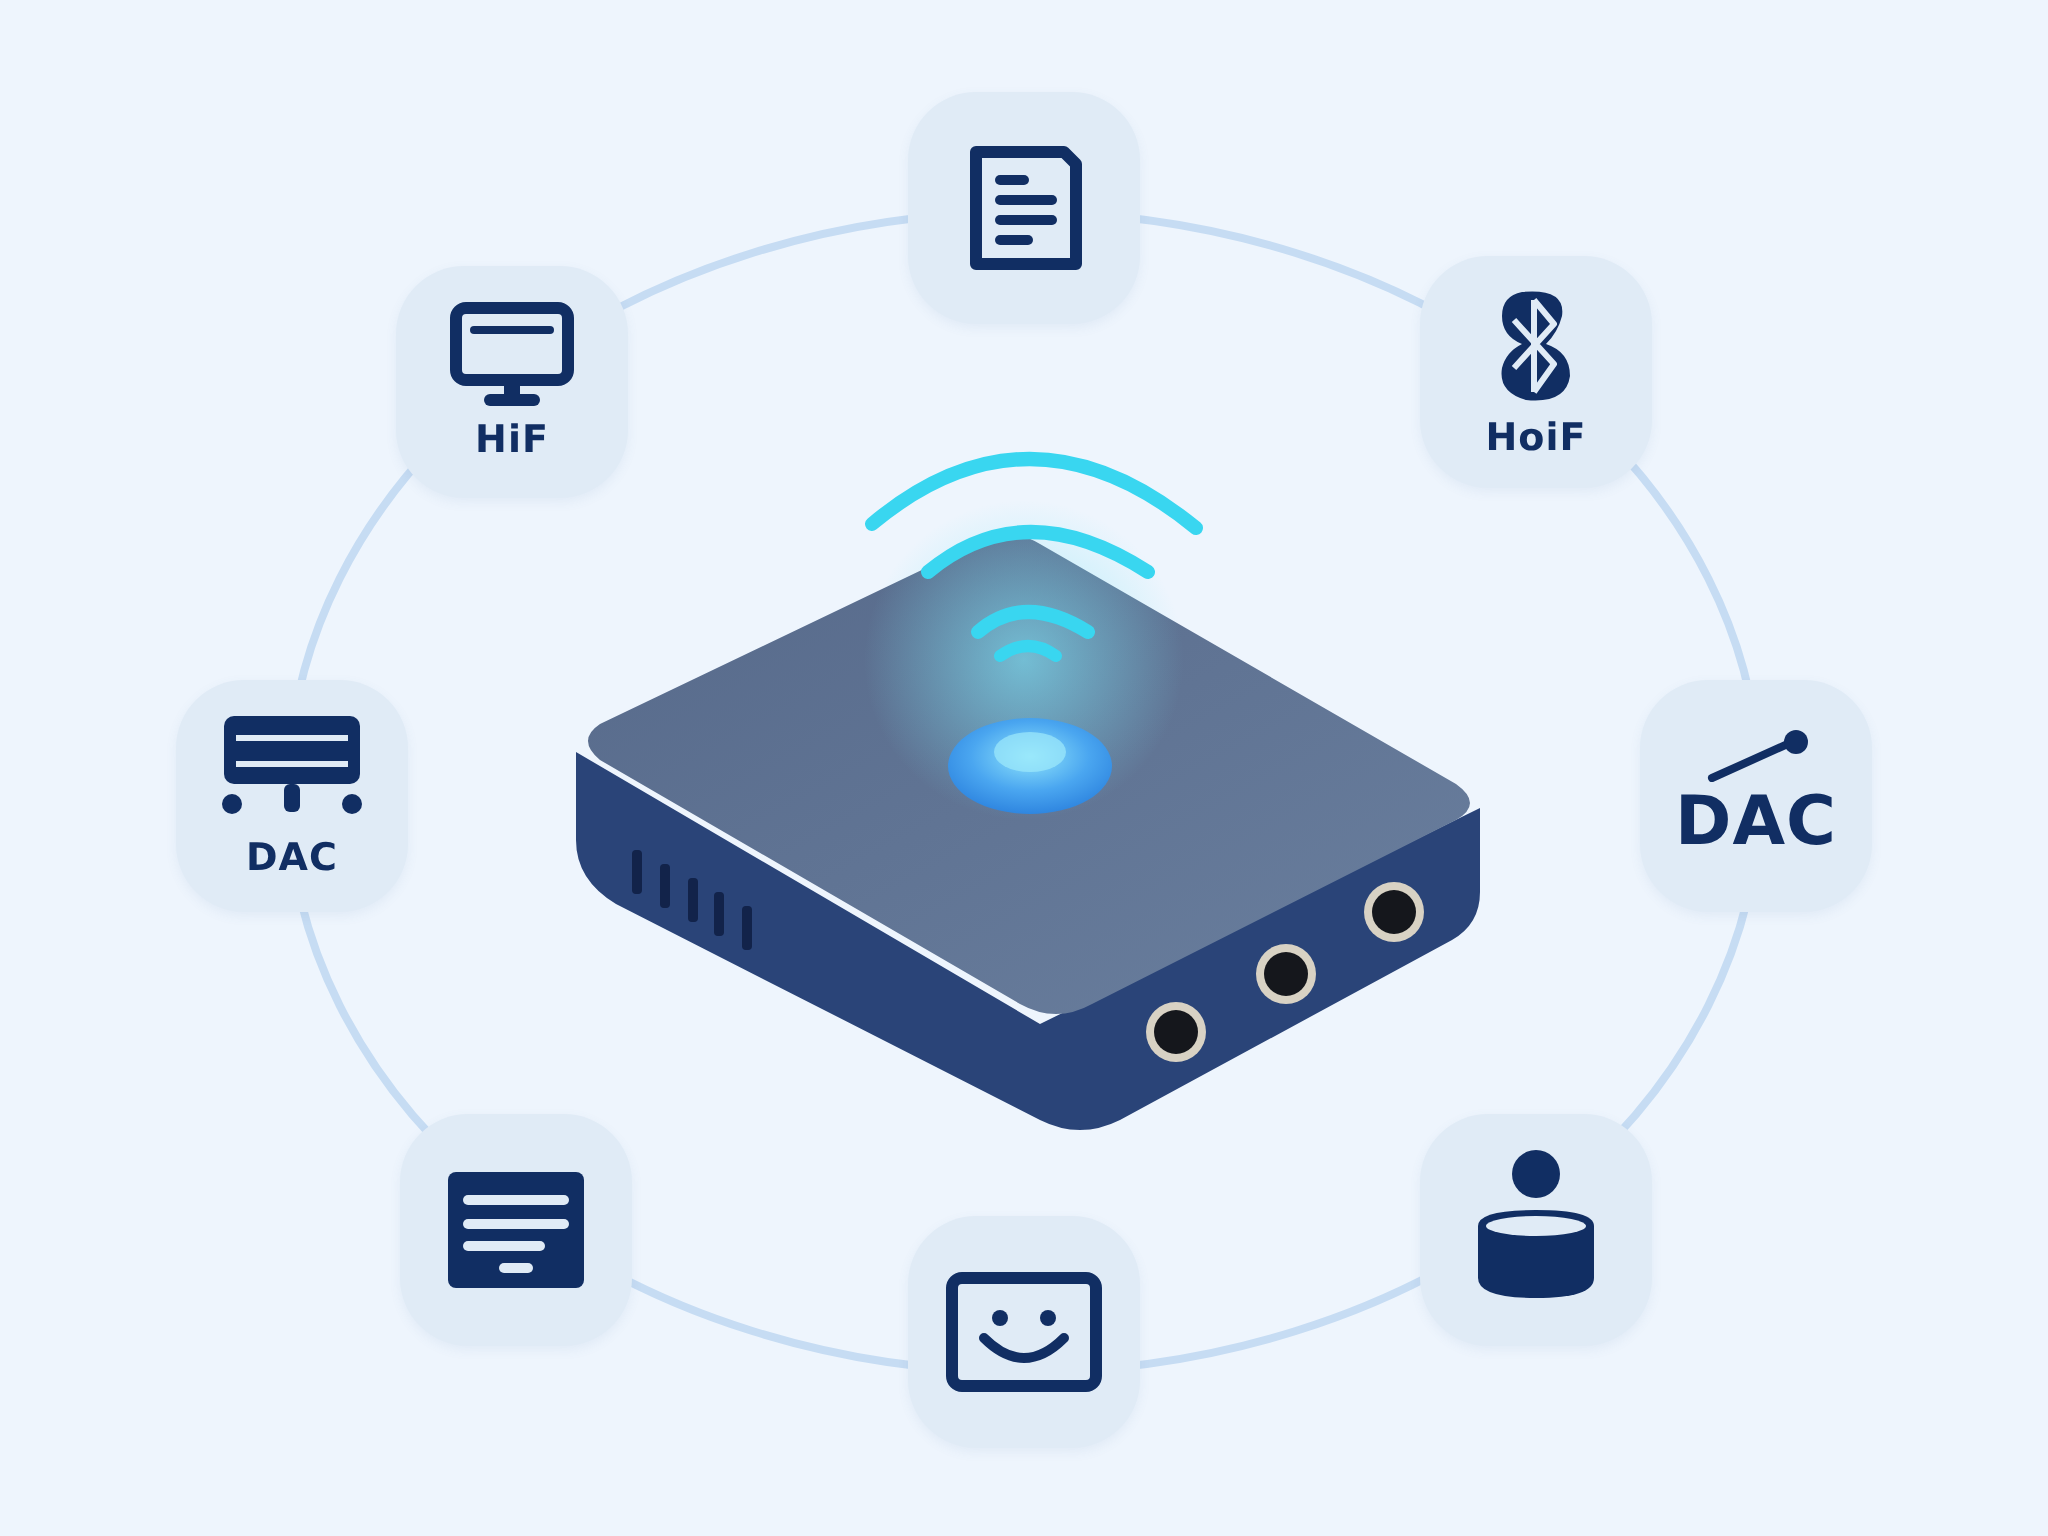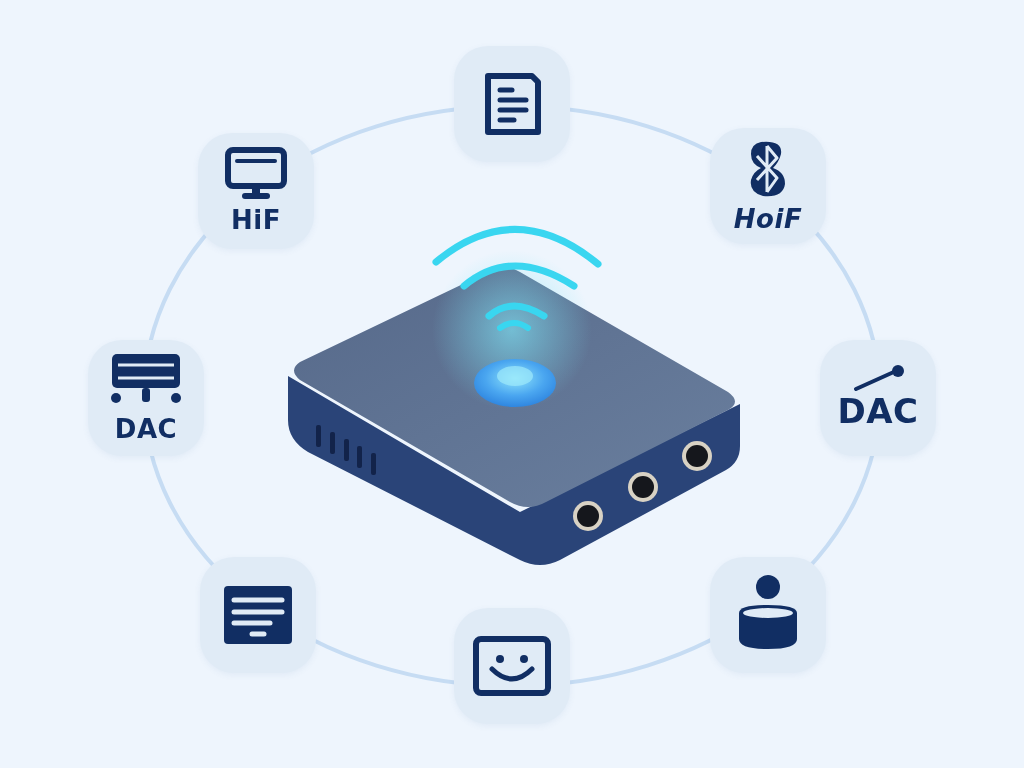--- a/index.html
+++ b/index.html
@@ -1,20 +1,20 @@
 <!DOCTYPE html>
 <html><head>
 <meta charset="utf-8">
 <style>
   html,body{margin:0;padding:0;}
   body{width:1024px;height:768px;background:#eef5fd;position:relative;overflow:hidden;font-family:"DejaVu Sans",sans-serif;}
   .ring{position:absolute;left:0;top:0;width:1024px;height:768px;}
   .tile{position:absolute;width:116px;height:116px;border-radius:34px;background:#e0ebf6;box-shadow:0 2px 6px rgba(80,120,170,0.08);display:flex;flex-direction:column;align-items:center;justify-content:center;}
   .tile svg{display:block;}
-  .tile .lbl{color:#112e63;font-weight:bold;font-size:26px;margin-top:4px;letter-spacing:0.5px;}
+  .tile .lbl{color:#112e63;font-weight:bold;font-size:19px;margin-top:4px;letter-spacing:0.5px;}
   .tile .lbl.big{font-size:34px;font-weight:bold;margin-top:0;}
   .device{position:absolute;left:0;top:0;width:1024px;height:768px;}
 </style>
 </head>
 <body>
 
 <svg class="ring" viewBox="0 0 1024 768">
   <ellipse cx="512" cy="396" rx="368" ry="290" fill="none" stroke="#c6dcf3" stroke-width="4"></ellipse>
 </svg>
 
@@ -84,21 +84,21 @@
 <div class="tile" style="left:198px;top:133px;">
   <svg width="64" height="54" viewBox="0 0 64 54">
     <rect x="4" y="3" width="56" height="36" rx="5" fill="none" stroke="#112e63" stroke-width="6"></rect>
     <line x1="13" y1="14" x2="51" y2="14" stroke="#112e63" stroke-width="4" stroke-linecap="round"></line>
     <rect x="28" y="39" width="8" height="8" fill="#112e63"></rect>
     <rect x="18" y="46" width="28" height="6" rx="3" fill="#112e63"></rect>
   </svg>
   <span class="lbl">HiF</span>
 </div>
 
-<div class="tile" style="left:710px;top:128px;font-style:italic;">
+<div class="tile" style="left:710px;top:128px;">
   <svg width="50" height="62" viewBox="0 0 50 62">
     <path d="M18 4 Q40 2 38 16 Q36 24 30 30 Q42 34 42 46 Q40 60 20 58 Q6 54 8 42 Q10 34 18 30 Q8 26 8 16 Q8 6 18 4 Z" fill="#112e63"></path>
     <path d="M24 8 V54 M14 18 L34 40 L24 54 M14 42 L34 20 L24 8" fill="none" stroke="#e0ebf6" stroke-width="3" stroke-linejoin="round"></path>
   </svg>
   <span class="lbl">HoiF</span>
 </div>
 
 <div class="tile" style="left:88px;top:340px;">
   <svg width="76" height="58" viewBox="0 0 76 58">
     <rect x="4" y="2" width="68" height="34" rx="5" fill="#112e63"></rect>

